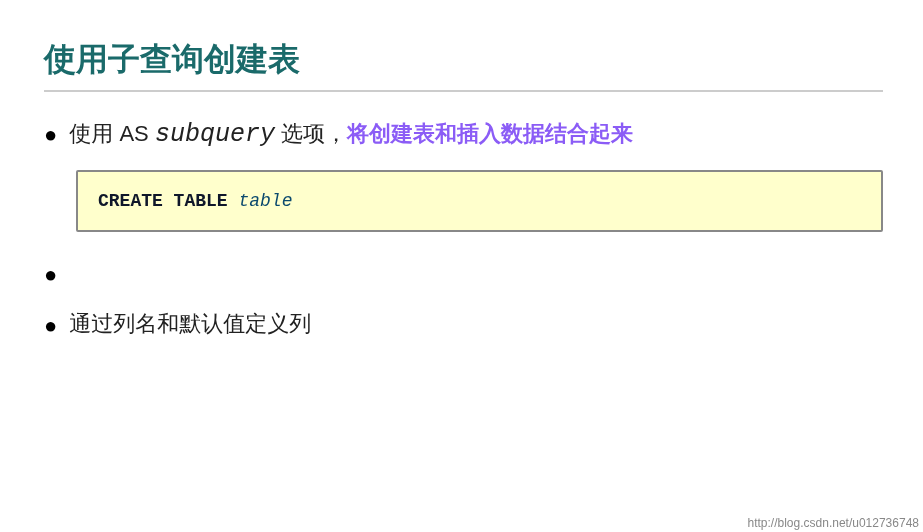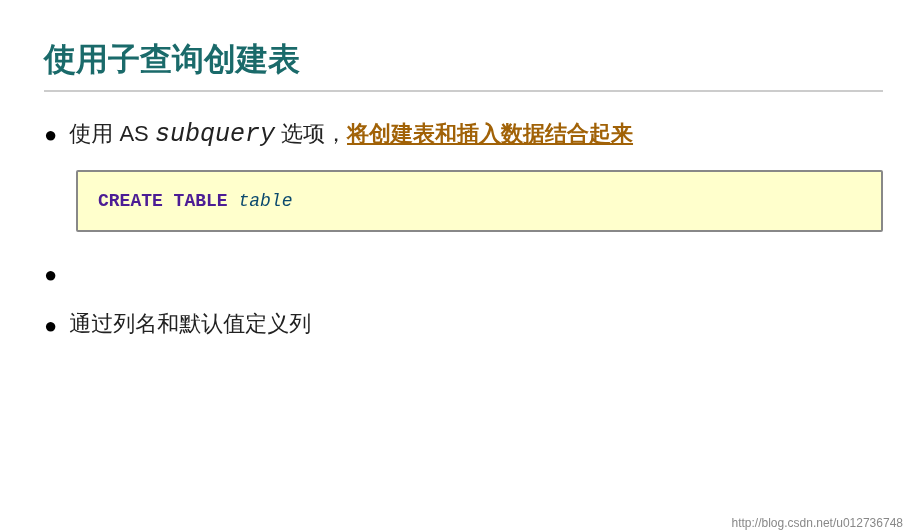--- a/index.html
+++ b/index.html
@@ -63,23 +63,22 @@
       flex-shrink: 0;
     }
 
     .bullet-text {
       font-size: 22px;
       color: #222222;
       font-family: "SimHei", "Microsoft YaHei", sans-serif;
     }
 
     .bullet-text .highlight-red {
-      color: #a16207;
+      color: #8b5cf6;
       font-weight: bold;
-      text-decoration: underline;
     }
 
     .bullet-text .code-inline {
       font-family: "Courier New", Courier, monospace;
       font-style: italic;
       font-size: 25px;
       color: #222222;
     }
 
     .code-block-wrapper {
@@ -96,42 +95,42 @@
       line-height: 1.7;
     }
 
     .code-line {
       display: block;
       white-space: pre;
     }
 
     .code-keyword {
       font-weight: bold;
-      color: #4c1d95;
+      color: #0f172a;
     }
 
     .code-italic {
       font-style: italic;
       color: #0c4a6e;
     }
 
     .code-red-keyword {
       font-weight: bold;
       color: #cc0000;
     }
 
     .code-red-italic {
       font-style: italic;
       color: #cc0000;
     }
 
     .watermark {
       position: absolute;
       bottom: 10px;
-      right: 20px;
+      right: 4px;
       font-size: 12px;
       color: #888888;
       font-family: Arial, sans-serif;
     }
   </style>
 </head>
 <body>
 
 <div class="slide-container">
 

